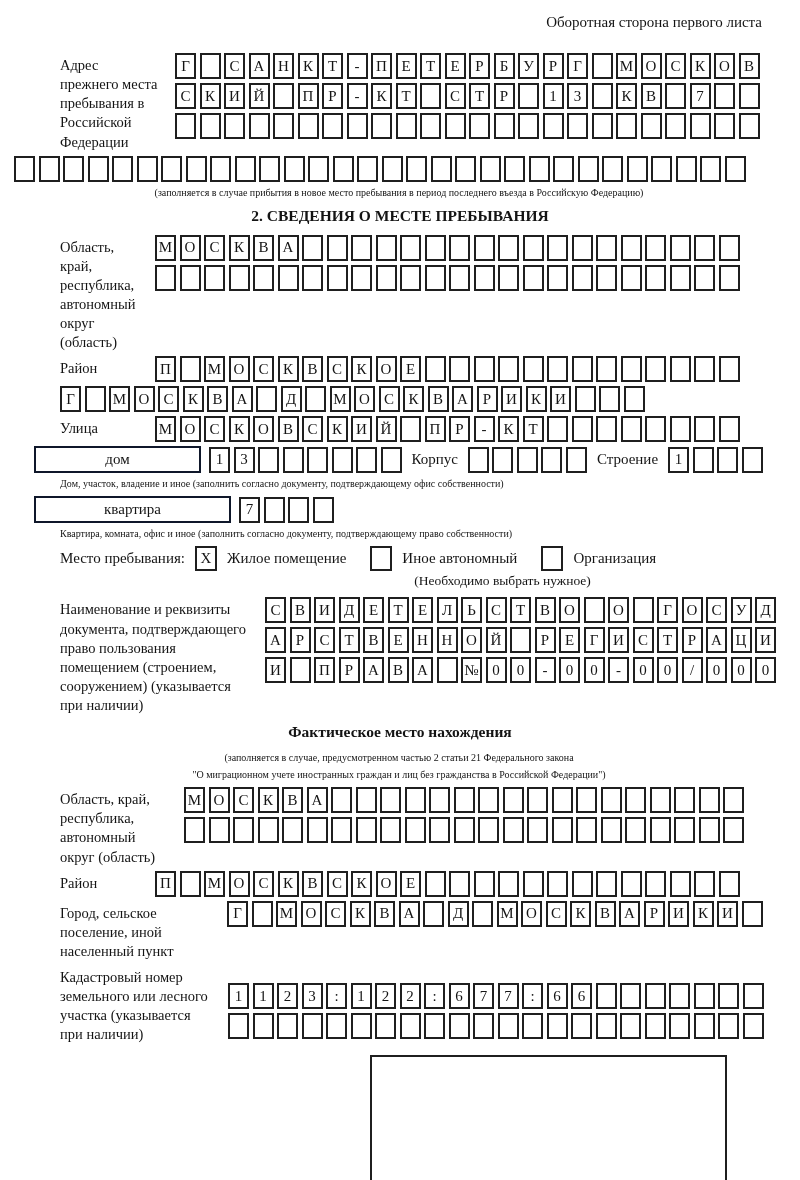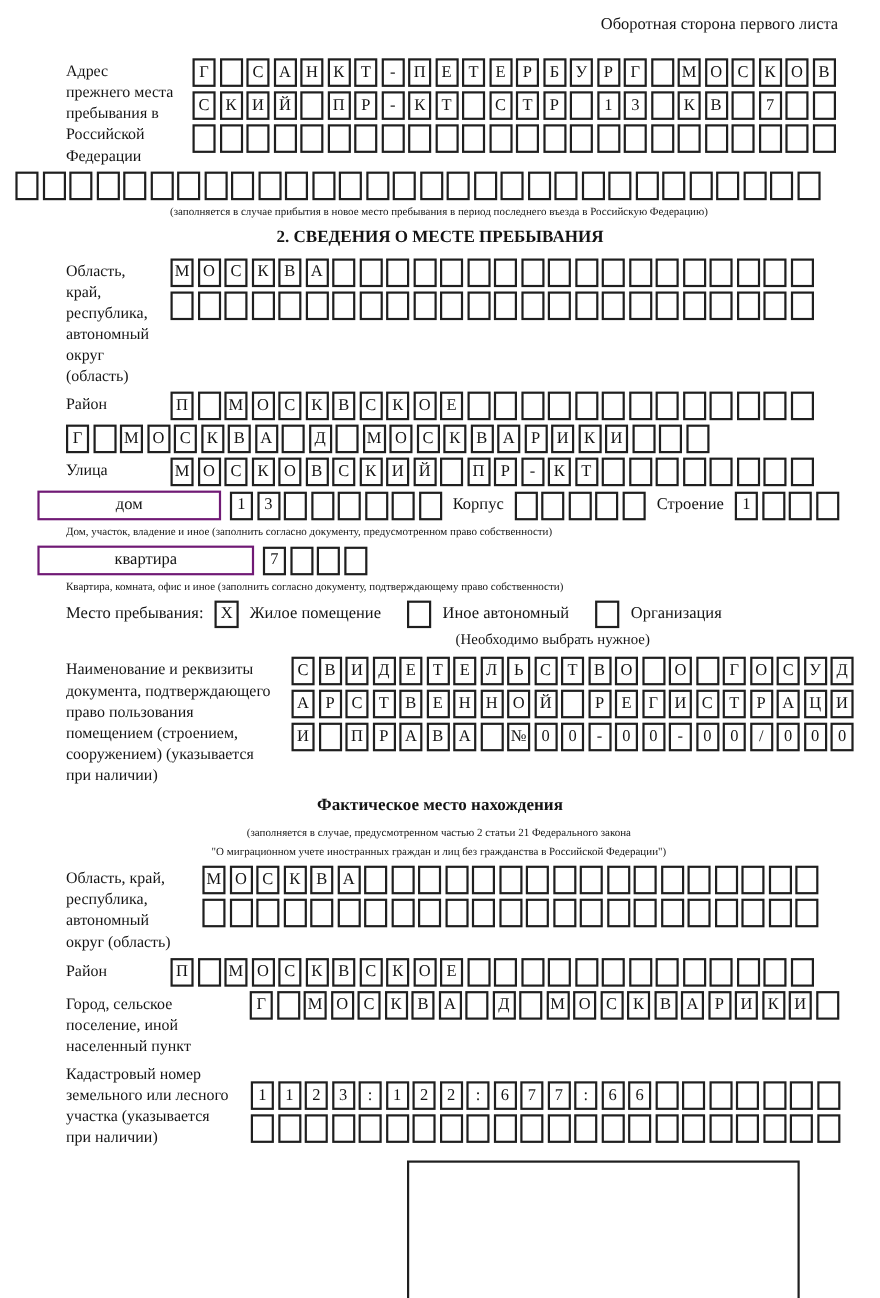--- a/index.html
+++ b/index.html
@@ -13,21 +13,21 @@
   .w165{width:167px;} .w168{width:168px;}
   .boxcol{display:flex;flex-direction:column;gap:4px;}
   .boxrow{display:flex;gap:3.5px;}
   .cell{display:inline-flex;width:21px;height:26px;border:2px solid #1f1f1f;box-sizing:border-box;
         align-items:center;justify-content:center;font-size:15px;background:#fff;flex:0 0 auto;}
   .fullrow{margin-left:-46px;margin-top:4px;}
   .note{font-size:10px;line-height:1.3;margin:4px 0 6px 0;}
   .center{text-align:center;margin-left:-46px;width:770px;}
   .title{font-weight:bold;font-size:15.5px;text-align:center;margin:8px 0 10px -30px;width:740px;}
   .bigbox{display:inline-flex;align-items:center;justify-content:center;height:27px;
-          border:2px solid #701a75;box-sizing:border-box;font-size:15px;flex:0 0 auto;}
+          border:2px solid #0f172a;box-sizing:border-box;font-size:15px;flex:0 0 auto;}
   .hline{display:flex;align-items:center;gap:8px;margin:4px 0 2px -26px;}
   .inllabel{font-size:15px;padding:0 2px;}
   .stayline{display:flex;align-items:center;gap:10px;font-size:15px;margin:6px 0 2px 0;}
   .chk{display:inline-flex;width:22px;height:25px;border:2px solid #1f1f1f;box-sizing:border-box;
        align-items:center;justify-content:center;font-size:15px;flex:0 0 auto;}
   .optlabel{margin-right:14px;}
   .subnote{font-size:13.5px;margin:2px 0 8px 175px;text-align:center;}
   .cadboxes{margin-top:18px;}
   .stampwrap{width:420px;margin:10px 12px 0 auto;}
   .stampbox{width:357px;height:175px;border:2px solid #1f1f1f;box-sizing:border-box;margin:0 auto;}
@@ -326,21 +326,21 @@
         <span class="cell"></span>
       </span>
     <span class="inllabel">Строение</span>
     <span class="boxrow">
         <span class="cell">1</span>
         <span class="cell"></span>
         <span class="cell"></span>
         <span class="cell"></span>
       </span>
   </div>
-  <div class="note">Дом, участок, владение и иное (заполнить согласно документу, предусмотренном право собственности)</div>
+  <div class="note">Дом, участок, владение и иное (заполнить согласно документу, подтверждающему офис собственности)</div>
 
   <div class="hline">
     <span class="bigbox" style="width:197px;">квартира</span>
     <span class="boxrow">
         <span class="cell">7</span>
         <span class="cell"></span>
         <span class="cell"></span>
         <span class="cell"></span>
       </span>
   </div>

